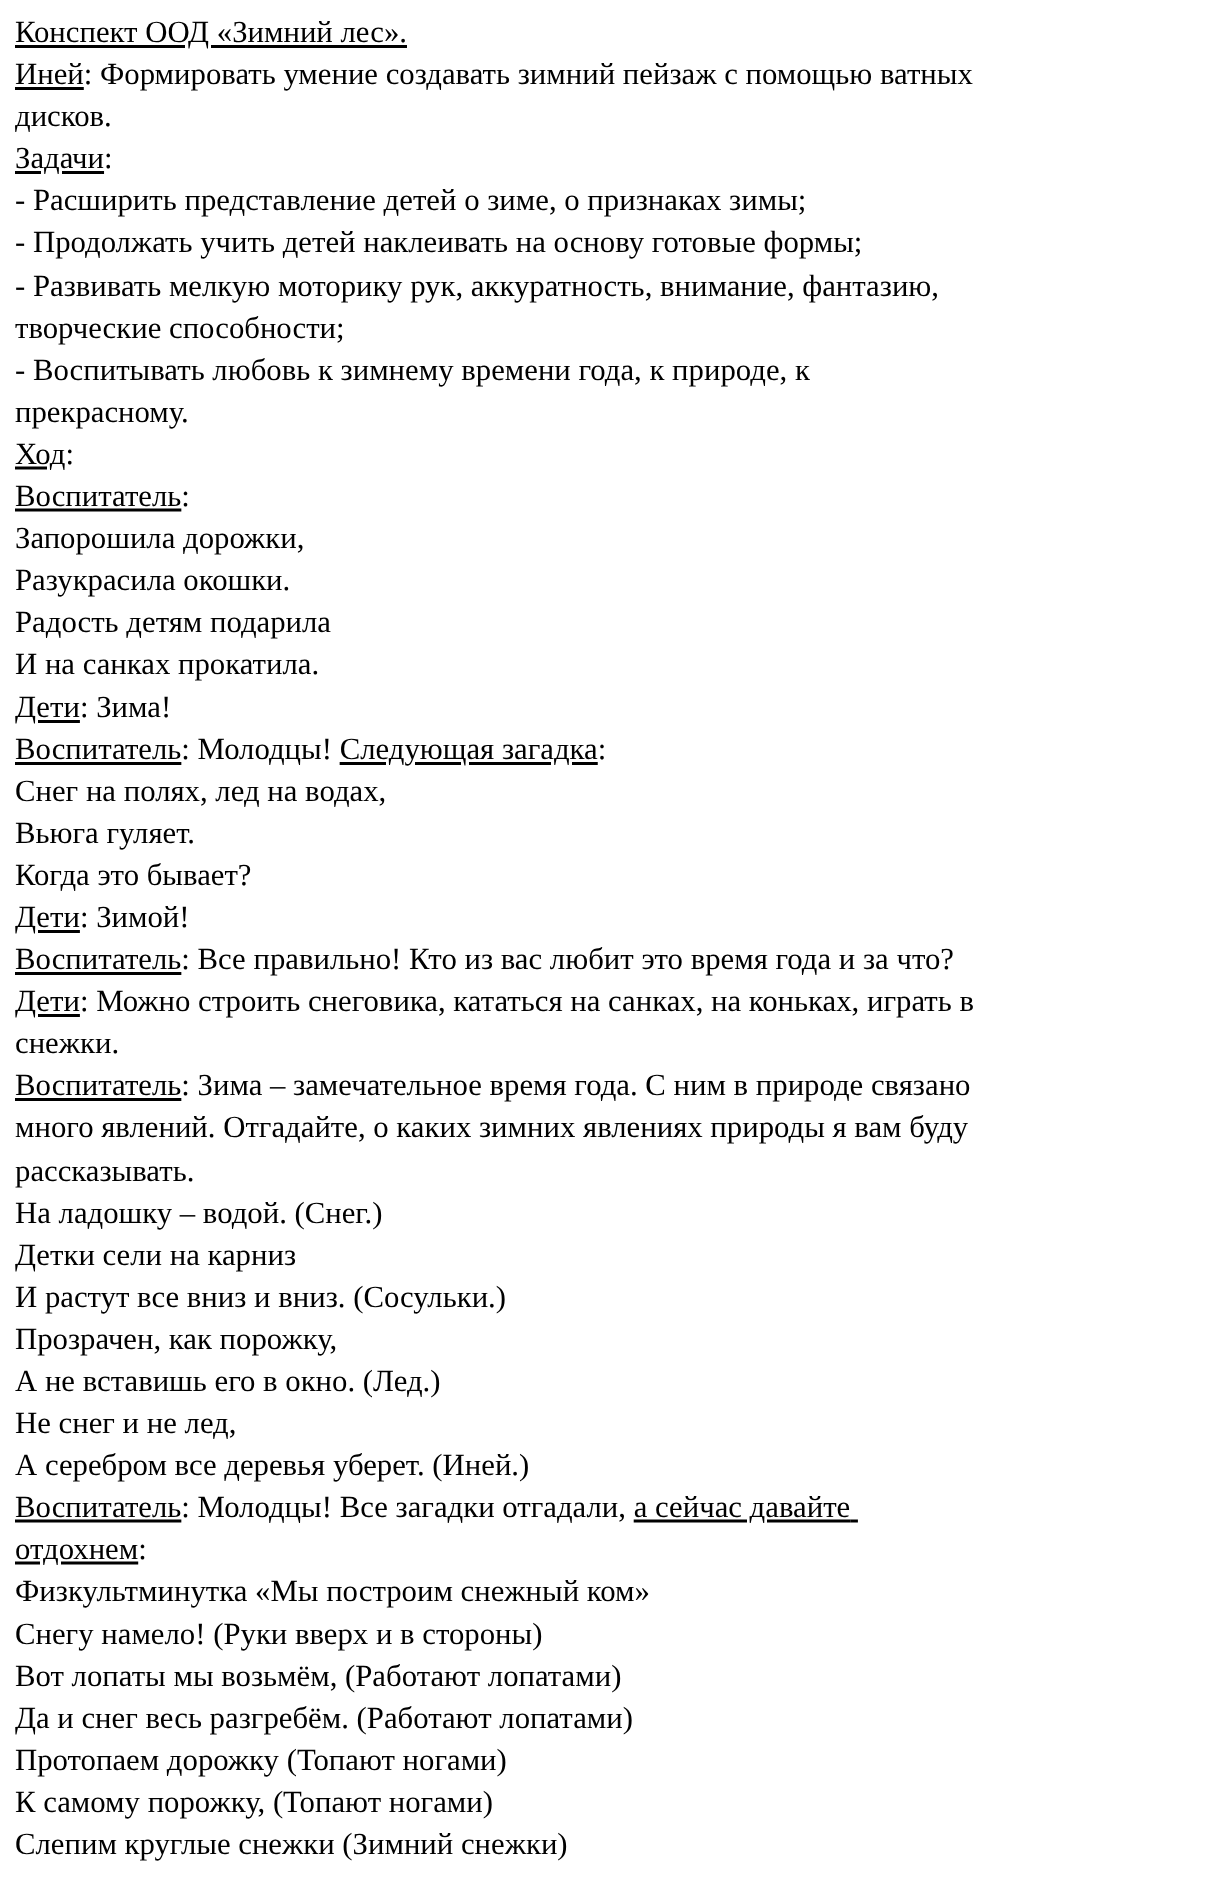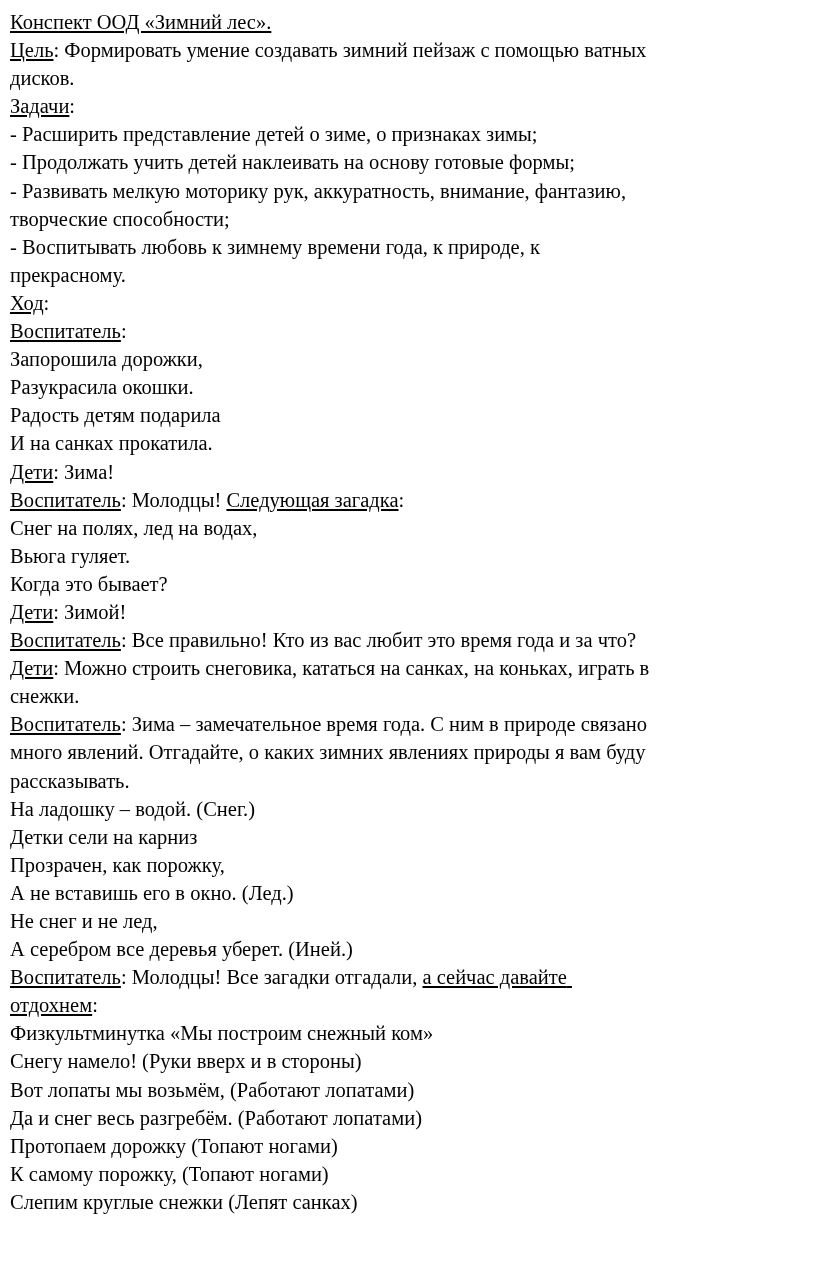--- a/index.html
+++ b/index.html
@@ -35,21 +35,21 @@
   .i { }
   
   .run { display: inline; }
 </style>
 </head>
 <body>
 
 <div class="page">
   <div class="doc" id="doc-body">
       <p class="line"><span class="run u">Конспект ООД «Зимний лес».</span></p>
-      <p class="line"><span class="run u">Цель</span><span class="run">: Формировать умение создавать зимний пейзаж с помощью ватных дисков.</span></p>
+      <p class="line"><span class="run u">Иней</span><span class="run">: Формировать умение создавать зимний пейзаж с помощью ватных дисков.</span></p>
       <p class="line"><span class="run u">Задачи</span><span class="run">:</span></p>
       <p class="line"><span class="run">- Расширить представление детей о зиме, о признаках зимы;</span></p>
       <p class="line"><span class="run">- Продолжать учить детей наклеивать на основу готовые формы;</span></p>
       <p class="line"><span class="run">- Развивать мелкую моторику рук, аккуратность, внимание, фантазию, творческие способности;</span></p>
       <p class="line"><span class="run">- Воспитывать любовь к зимнему времени года, к природе, к прекрасному.</span></p>
       <p class="line"><span class="run u">Ход</span><span class="run">:</span></p>
       <p class="line"><span class="run u">Воспитатель</span><span class="run">:</span></p>
       <p class="line"><span class="run">Запорошила дорожки,</span></p>
       <p class="line"><span class="run">Разукрасила окошки.</span></p>
       <p class="line"><span class="run">Радость детям подарила</span></p>
@@ -58,26 +58,27 @@
       <p class="line"><span class="run u">Воспитатель</span><span class="run">: Молодцы! </span><span class="run u">Следующая загадка</span><span class="run">:</span></p>
       <p class="line"><span class="run">Снег на полях, лед на водах,</span></p>
       <p class="line"><span class="run">Вьюга гуляет.</span></p>
       <p class="line"><span class="run">Когда это бывает?</span></p>
       <p class="line"><span class="run u">Дети</span><span class="run">: Зимой!</span></p>
       <p class="line"><span class="run u">Воспитатель</span><span class="run">: Все правильно! Кто из вас любит это время года и за что?</span></p>
       <p class="line"><span class="run u">Дети</span><span class="run">: Можно строить снеговика, кататься на санках, на коньках, играть в снежки.</span></p>
       <p class="line"><span class="run u">Воспитатель</span><span class="run">: Зима – замечательное время года. С ним в природе связано много явлений. Отгадайте, о каких зимних явлениях природы я вам буду рассказывать.</span></p>
       <p class="line"><span class="run">На ладошку – водой. </span><span class="run i">(Снег.)</span></p>
       <p class="line"><span class="run">Детки сели на карниз</span></p>
+      <p class="line"><span class="run">И растут все вниз и вниз. </span><span class="run i">(Сосульки.)</span></p>
       <p class="line"><span class="run">Прозрачен, как порожку,</span></p>
       <p class="line"><span class="run">А не вставишь его в окно. </span><span class="run i">(Лед.)</span></p>
       <p class="line"><span class="run">Не снег и не лед,</span></p>
       <p class="line"><span class="run">А серебром все деревья уберет. </span><span class="run i">(Иней.)</span></p>
       <p class="line"><span class="run u">Воспитатель</span><span class="run">: Молодцы! Все загадки отгадали, </span><span class="run u">а сейчас давайте отдохнем</span><span class="run">:</span></p>
       <p class="line"><span class="run">Физкультминутка </span><span class="run i">«Мы построим снежный ком»</span></p>
       <p class="line"><span class="run">Снегу намело! </span><span class="run i">(Руки вверх и в стороны)</span></p>
       <p class="line"><span class="run">Вот лопаты мы возьмём, </span><span class="run i">(Работают лопатами)</span></p>
       <p class="line"><span class="run">Да и снег весь разгребём. </span><span class="run i">(Работают лопатами)</span></p>
       <p class="line"><span class="run">Протопаем дорожку </span><span class="run i">(Топают ногами)</span></p>
       <p class="line"><span class="run">К самому порожку, </span><span class="run i">(Топают ногами)</span></p>
-      <p class="line"><span class="run">Слепим круглые снежки </span><span class="run i">(Лепят санках)</span></p>
+      <p class="line"><span class="run">Слепим круглые снежки </span><span class="run i">(Зимний снежки)</span></p>
     </div>
 </div>
 
 </body></html>

